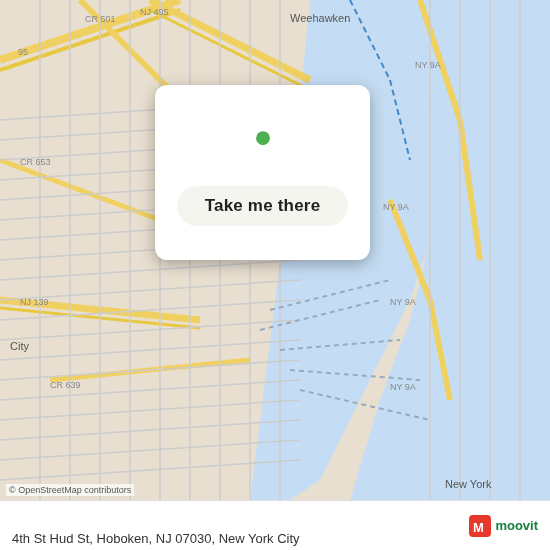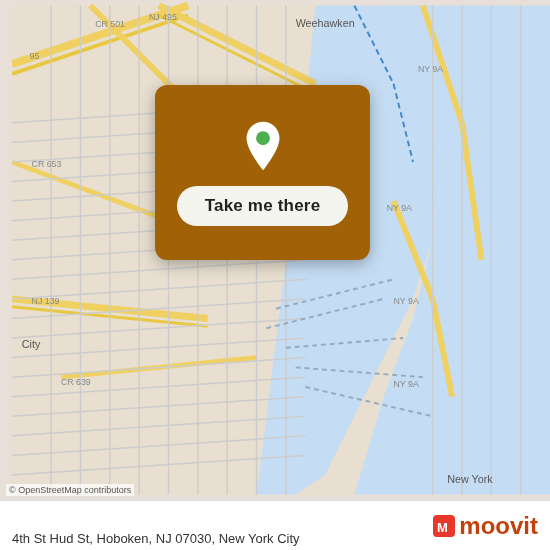--- a/index.html
+++ b/index.html
@@ -11,21 +11,20 @@
       font-family: Arial, sans-serif;
       position: relative;
     }
 
     #map-container {
       width: 550px;
       height: 500px;
       position: relative;
       overflow: hidden;
       background-color: #e8e0d8;
-      padding-left: 12px;
     }
 
     
     #footer-bar {
       width: 550px;
       height: 50px;
       background: #ffffff;
       display: flex;
       align-items: center;
       justify-content: space-between;
@@ -40,33 +39,33 @@
       margin-top: 26px;
     }
 
     #moovit-logo {
       display: flex;
       align-items: center;
       gap: 4px;
     }
 
     #moovit-logo .logo-text {
-      font-size: 24px;
+      font-size: 13px;
       font-weight: bold;
-      color: #c2410c;
+      color: #15803d;
     }
 
     
     #action-card {
       position: absolute;
       left: 155px;
       top: 85px;
       width: 215px;
       height: 175px;
-      background: #a16207;
+      background: #ffffff;
       border-radius: 12px;
       display: flex;
       flex-direction: column;
       align-items: center;
       justify-content: center;
       gap: 14px;
       box-shadow: 0 4px 16px rgba(0,0,0,0.3);
     }
 
     #location-pin {

